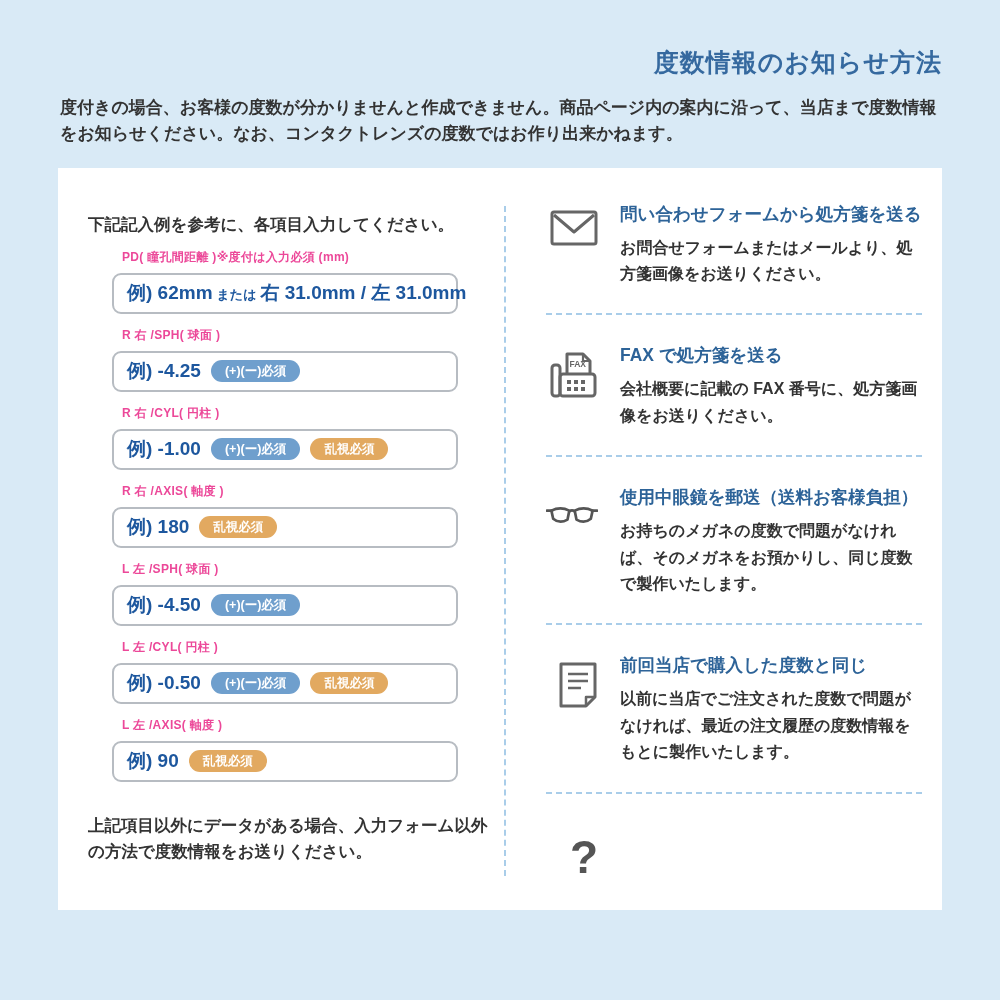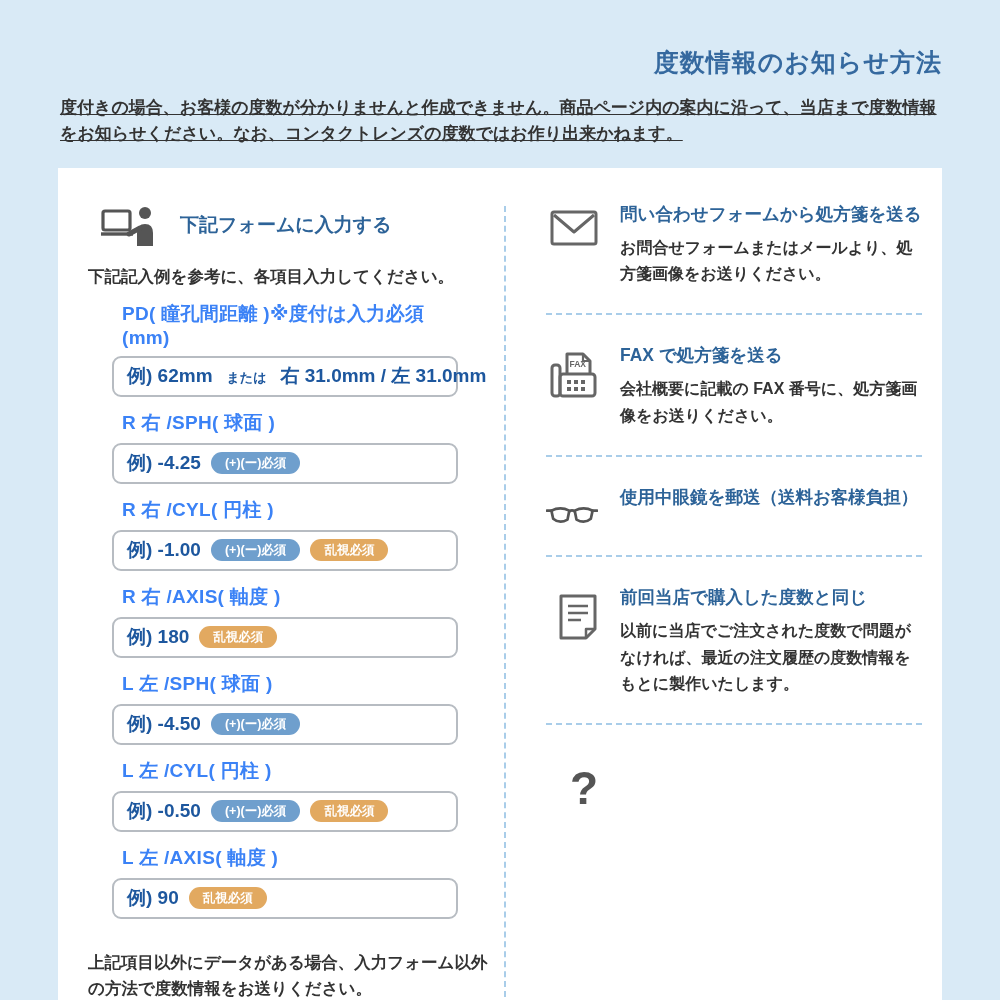--- a/index.html
+++ b/index.html
@@ -12,48 +12,48 @@
     overflow:hidden;
   }
   .page { padding:40px 58px 0 58px; }
 
   .page-title {
     color:#35699f; font-size:25px; font-weight:bold;
     margin:6px 0 16px 2px; letter-spacing:1px;text-align:right;
   }
   .intro {
     font-size:17px; font-weight:600; line-height:1.55;
-    color:#333; margin:0 0 20px 2px;text-decoration:underline;
+    color:#333; margin:0 0 20px 2px;
   }
 
   .card {
     background:#ffffff;
     display:flex;
     padding:26px 0 30px 28px;
     min-height:710px;
   }
 
   
   .left-col { width:418px; flex:none; }
   .left-header { display:flex; align-items:center; gap:22px; margin:10px 0 0 14px; }
   .left-header-title { color:#2d6398; font-size:19px; font-weight:bold; }
   .left-instruction { font-size:16.5px; font-weight:600; margin:20px 0 4px 2px; }
 
   .form { width:346px; margin:10px 0 0 26px; }
   .field-label {
-    font-size:19px; font-weight:bold; color:#3b82f6;
+    font-size:12px; font-weight:bold; color:#ec4899;
     margin:13px 0 7px 10px; letter-spacing:.3px;
   }
   .field-box {
     border:2px solid #b7bcc2; border-radius:9px; background:#fff;
     height:41px; display:flex; align-items:center;
     padding:0 8px 0 13px; gap:10px; white-space:nowrap;
   }
   .field-example { color:#1d579e; font-weight:bold; font-size:19px; }
-  .field-example .sep-small { font-size:13px; margin:0 14px; }
+  .field-example .sep-small { font-size:13px; margin:0 4px; }
   .badge {
     border-radius:999px; color:#fff; font-size:12.5px; font-weight:bold;
     padding:5px 14px; line-height:1; flex:none;
   }
   .badge-blue { background:#6f9fcd; }
   .badge-orange { background:#e2a960; }
 
   .left-note {
     margin:30px 0 0 2px; font-size:16.5px; font-weight:600;
     line-height:1.6; width:402px;
@@ -81,32 +81,20 @@
 
 <div class="page">
 
   <h1 class="page-title">度数情報のお知らせ方法</h1>
   <p class="intro">度付きの場合、お客様の度数が分かりませんと作成できません。商品ページ内の案内に沿って、当店まで度数情報をお知らせください。なお、コンタクトレンズの度数ではお作り出来かねます。</p>
 
   <div class="card">
 
     <div class="left-col">
 
-      <div class="left-header">
-        <span>
-          <svg width="58" height="42" viewBox="0 0 58 42">
-            <rect x="3" y="7" width="27" height="19" rx="2" fill="none" stroke="#555" stroke-width="3.2"></rect>
-            <path d="M1 30 h32" stroke="#555" stroke-width="3.4"></path>
-            <circle cx="45" cy="9" r="6" fill="#555"></circle>
-            <path d="M37 42 v-13 q0-9 8-9 q8 0 8 9 v13 z" fill="#555"></path>
-            <path d="M40 24 l-11 6" stroke="#555" stroke-width="5" stroke-linecap="round"></path>
-          </svg>
-        </span>
-        <span class="left-header-title">下記フォームに入力する</span>
-      </div>
 
       <div class="left-instruction">下記記入例を参考に、各項目入力してください。</div>
 
       <div class="form">
 
         <div class="field-label">PD( 瞳孔間距離 )※度付は入力必須 (mm)</div>
         <div class="field-box">
           <span class="field-example"><span>例) 62mm</span><span class="sep-small">または</span><span>右 31.0mm / 左 31.0mm</span></span>
         </div>
 
@@ -202,20 +190,21 @@
         <div class="method-icon">
           <svg width="58" height="26" viewBox="0 0 58 26" style="margin-top:10px">
             <path d="M1 7 h6 M51 7 h6" stroke="#555" stroke-width="3" stroke-linecap="round"></path>
             <path d="M6 7 Q16 2 26 7 L24 17 Q15 22 8 16 Z" fill="none" stroke="#555" stroke-width="3" stroke-linejoin="round"></path>
             <path d="M32 7 Q42 2 52 7 L50 16 Q43 22 34 17 Z" fill="none" stroke="#555" stroke-width="3" stroke-linejoin="round"></path>
             <path d="M26 8 q3 -2.5 6 0" fill="none" stroke="#555" stroke-width="3"></path>
           </svg>
         </div>
         <div>
           <div class="method-heading">使用中眼鏡を郵送（送料お客様負担）</div>
+          <p class="method-body">お持ちのメガネの度数で問題がなければ、そのメガネをお預かりし、同じ度数で製作いたします。</p>
         </div>
       </div>
 
       <div class="divider-h"></div>
 
       <div class="method">
         <div class="method-icon">
           <svg width="40" height="48" viewBox="0 0 40 48">
             <path d="M3 3 h34 v33 l-9 9 H3 z" fill="none" stroke="#666" stroke-width="3" stroke-linejoin="round"></path>
             <path d="M28 45 v-9 h9" fill="none" stroke="#666" stroke-width="2.5" stroke-linejoin="round"></path>

